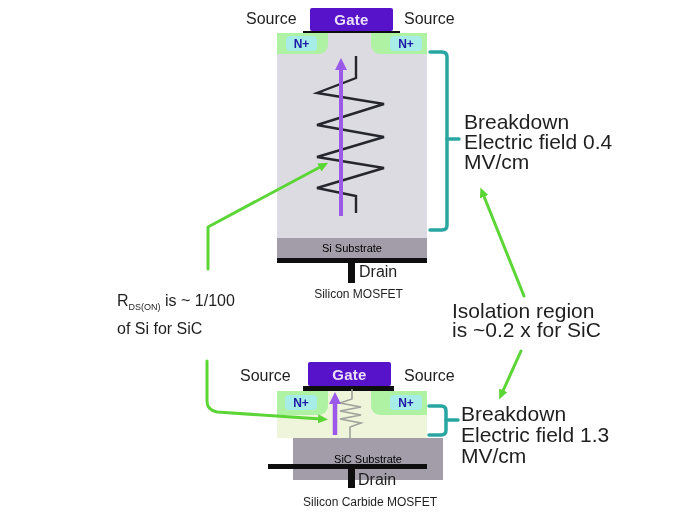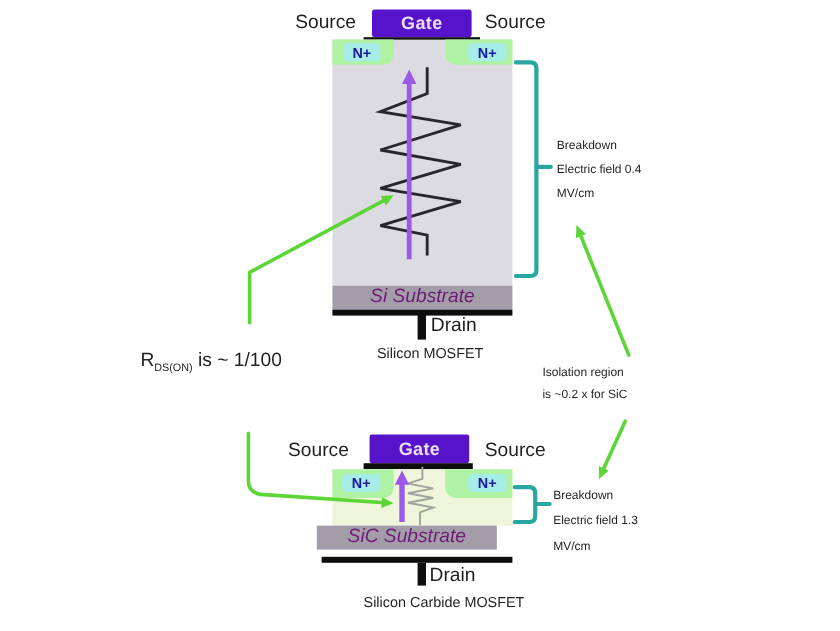--- a/index.html
+++ b/index.html
@@ -11,23 +11,23 @@
             display:flex;align-items:center;justify-content:center;border-radius:2px;letter-spacing:.3px;}
   .bar{background:var(--contact_black);}
   .body-si{background:var(--si_body);}
   .body-sic{background:var(--sic_body);}
   .nplus-outer{background:var(--nplus_outer);}
   .no-l{border-radius:0 0 9px 0;}
   .no-r{border-radius:0 0 0 9px;}
   .nplus-inner{background:var(--nplus_inner);border-radius:4px;color:var(--nplus_text);
                font-weight:bold;font-size:12px;display:flex;align-items:center;justify-content:center;}
   .substrate{background:var(--substrate);display:flex;align-items:center;justify-content:center;
-             font-size:16px;color:#701a75;font-style:italic;}
+             font-size:11px;color:#000000;}
   .caption{font-size:12px;text-align:center;white-space:nowrap;}
-  .ann{font-size:10px;line-height:20px;white-space:nowrap;}
+  .ann{font-size:21px;line-height:20px;white-space:nowrap;}
   .ann3 div{white-space:nowrap;}
   sub.rsub{font-size:9px;}
   svg#overlay{position:absolute;left:0;top:0;pointer-events:none;}
   .green-ln{stroke:var(--green_arrow);stroke-width:3;fill:none;stroke-linecap:round;stroke-linejoin:round;}
   .purple-ln{stroke:var(--purple_arrow);stroke-width:4;fill:none;stroke-linecap:butt;}
   .teal-ln{stroke:var(--teal_brace);stroke-width:3.5;fill:none;stroke-linecap:round;stroke-linejoin:round;}
   .res-dark{stroke:var(--resistor_dark);stroke-width:2.4;fill:none;stroke-linejoin:miter;}
   .res-gray{stroke:var(--resistor_gray);stroke-width:1.6;fill:none;stroke-linejoin:miter;}
   .mk-green{fill:var(--green_arrow);}
   .mk-purple{fill:var(--purple_arrow);}
@@ -62,40 +62,41 @@
     <span>Gate</span>
   </div>
   <div class="abs bar" style="left:303px;top:386px;width:91px;height:5px;"></div>
 
   <div class="abs body-sic" style="left:277px;top:391px;width:150px;height:47px;"></div>
   <div class="abs nplus-outer no-l" style="left:277px;top:391px;width:51px;height:24px;"></div>
   <div class="abs nplus-outer no-r" style="left:371px;top:391px;width:56px;height:24px;"></div>
   <div class="abs nplus-inner" style="left:285px;top:395px;width:32px;height:15px;">N+</div>
   <div class="abs nplus-inner" style="left:390px;top:395px;width:32px;height:15px;">N+</div>
 
-  <div class="abs substrate" style="left:264px;top:438px;width:150px;height:20px;">SiC Substrate</div>
+  <div class="abs substrate" style="left:293px;top:438px;width:150px;height:42px;">SiC Substrate</div>
   <div class="abs bar" style="left:268px;top:464px;width:159px;height:5px;"></div>
   <div class="abs bar" style="left:348px;top:469px;width:7px;height:19px;"></div>
   <div class="abs lbl" style="left:358px;top:471px;">Drain</div>
   <div class="abs caption" style="left:277px;top:495px;width:186px;">Silicon Carbide MOSFET</div>
 
   <div class="abs ann ann3" style="left:464px;top:112px;">
     <div>Breakdown</div>
     <div>Electric field 0.4</div>
     <div>MV/cm</div>
   </div>
 
   <div class="abs ann ann3" style="left:461px;top:403px;line-height:21px;">
     <div>Breakdown</div>
     <div>Electric field 1.3</div>
     <div>MV/cm</div>
   </div>
 
   <div class="abs" style="left:117px;top:290px;font-size:16px;line-height:22px;white-space:nowrap;">
     <div><span>R</span><sub class="rsub">DS(ON)</sub><span> is ~ 1/100</span></div>
+    <div>of Si for SiC</div>
   </div>
 
   <div class="abs ann" style="left:452px;top:301px;line-height:19px;">
     <div>Isolation region</div>
     <div>is ~0.2 x for SiC</div>
   </div>
 
   <svg id="overlay" width="700" height="526" viewBox="0 0 700 526">
     <defs>
       <marker id="mg" markerWidth="14" markerHeight="12" refX="3" refY="4.5" orient="auto" markerUnits="userSpaceOnUse">

